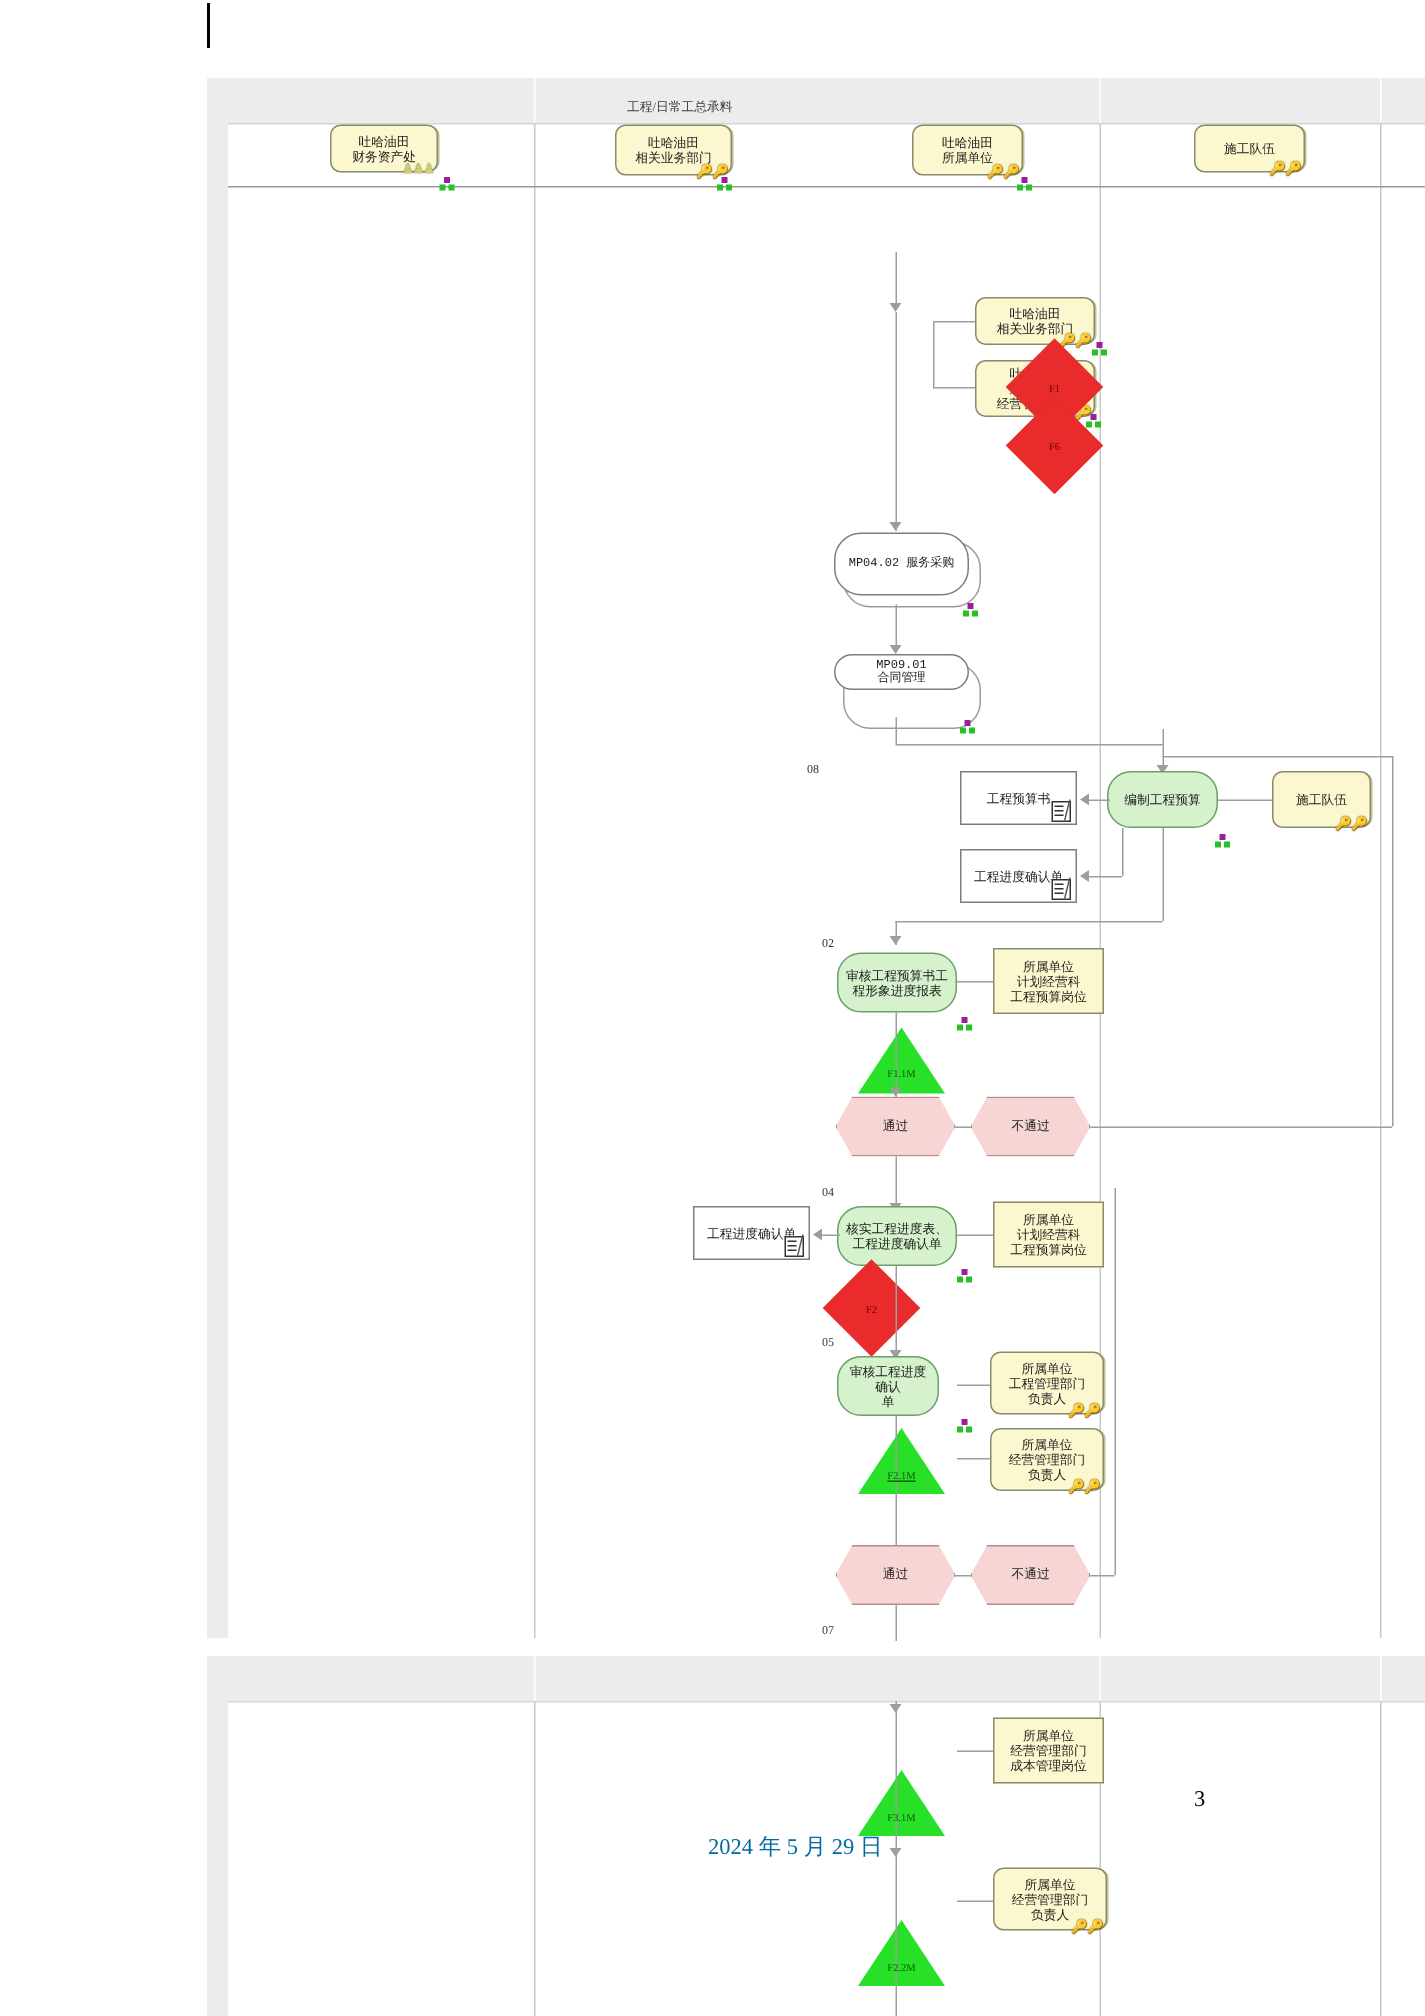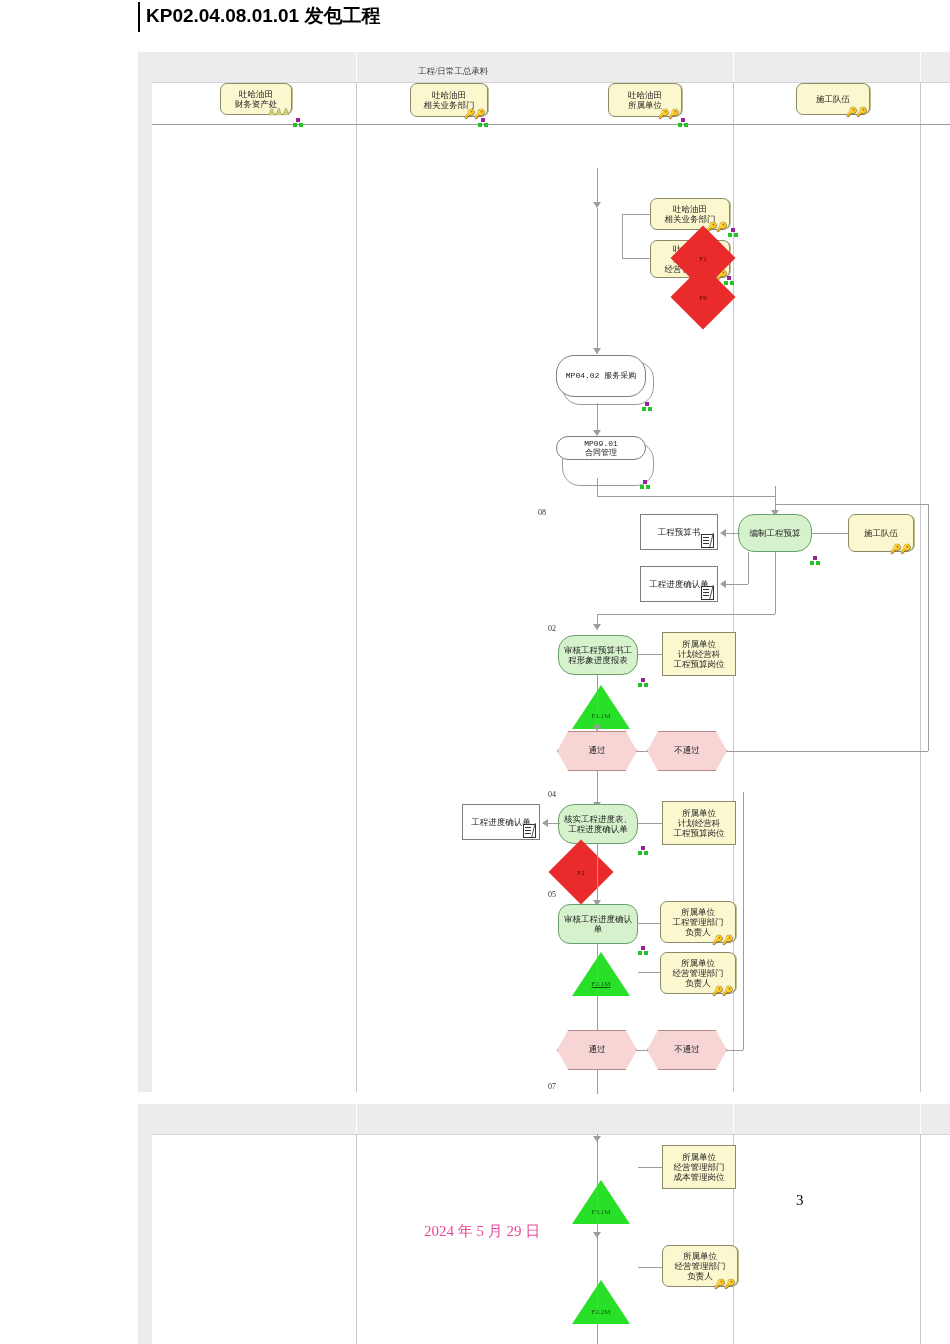--- a/index.html
+++ b/index.html
@@ -89,32 +89,31 @@
   .ln{position:absolute;background:#9d9d9d;}
   .ln-v{width:1px;}
   .ln-h{height:1px;}
   .arrow-d{position:absolute;width:0;height:0;border-left:4px solid transparent;
       border-right:4px solid transparent;border-top:6px solid #9d9d9d;}
   .arrow-l{position:absolute;width:0;height:0;border-top:4px solid transparent;
       border-bottom:4px solid transparent;border-right:6px solid #9d9d9d;}
 
   .step-no{position:absolute;font-size:8px;color:#333;font-family:"Liberation Serif",serif;}
 
-  .footer-date{position:absolute;font-size:15px;color:#ec4899;white-space:nowrap;}
+  .footer-date{position:absolute;font-size:15px;color:#0369a1;white-space:nowrap;margin-left:48px;}
   .footer-page{position:absolute;font-size:15px;color:#000;}
 
   .clip-head{position:absolute;font-size:8.5px;color:#3b3b3b;white-space:nowrap;
       overflow:hidden;height:9px;}
 </style>
 </head>
 <body>
 
 <div class="title-bar">
   <div class="rule"></div>
-  <div class="title-text">KP02.04.08.01.01 发包工程</div>
 </div>
 
 <div class="page page-a">
 
   <div class="left-gutter" style="height:1040px;"></div>
   <div class="lane-band"></div>
   <div class="band-rule" style="left:14px;top:30px;width:798px;"></div>
 
   <div class="lane-sep-band" style="left:218px;top:0;height:30px;"></div>
   <div class="lane-sep-band" style="left:595px;top:0;height:30px;"></div>
@@ -338,21 +337,21 @@
   <div class="arrow-l" style="left:404px;top:767px;"></div>
   <div class="ln ln-h" style="left:410px;top:771px;width:12px;"></div>
 
   <div class="diamond" style="left:420px;top:797px;"></div>
   <div class="diamond-lbl" style="left:420px;top:817px;">F2</div>
 
   <div class="ln ln-v" style="left:459px;top:792px;height:62px;"></div>
   <div class="arrow-d" style="left:455px;top:848px;"></div>
 
   <div class="step-no" style="left:410px;top:838px;">05</div>
-  <div class="node activity" style="left:420px;top:852px;width:80px;height:40px;border-radius:12px;">
+  <div class="node activity" style="left:420px;top:852px;width:68px;height:40px;">
     <span class="inner">审核工程进度确认
 单</span>
   </div>
   <div class="conn-glyph" style="left:500px;top:894px;">
       <i class="a"></i>
       <i class="b"></i>
       <i class="c"></i>
     </div>
 
   <div class="ln ln-h" style="left:500px;top:871px;width:22px;"></div>

